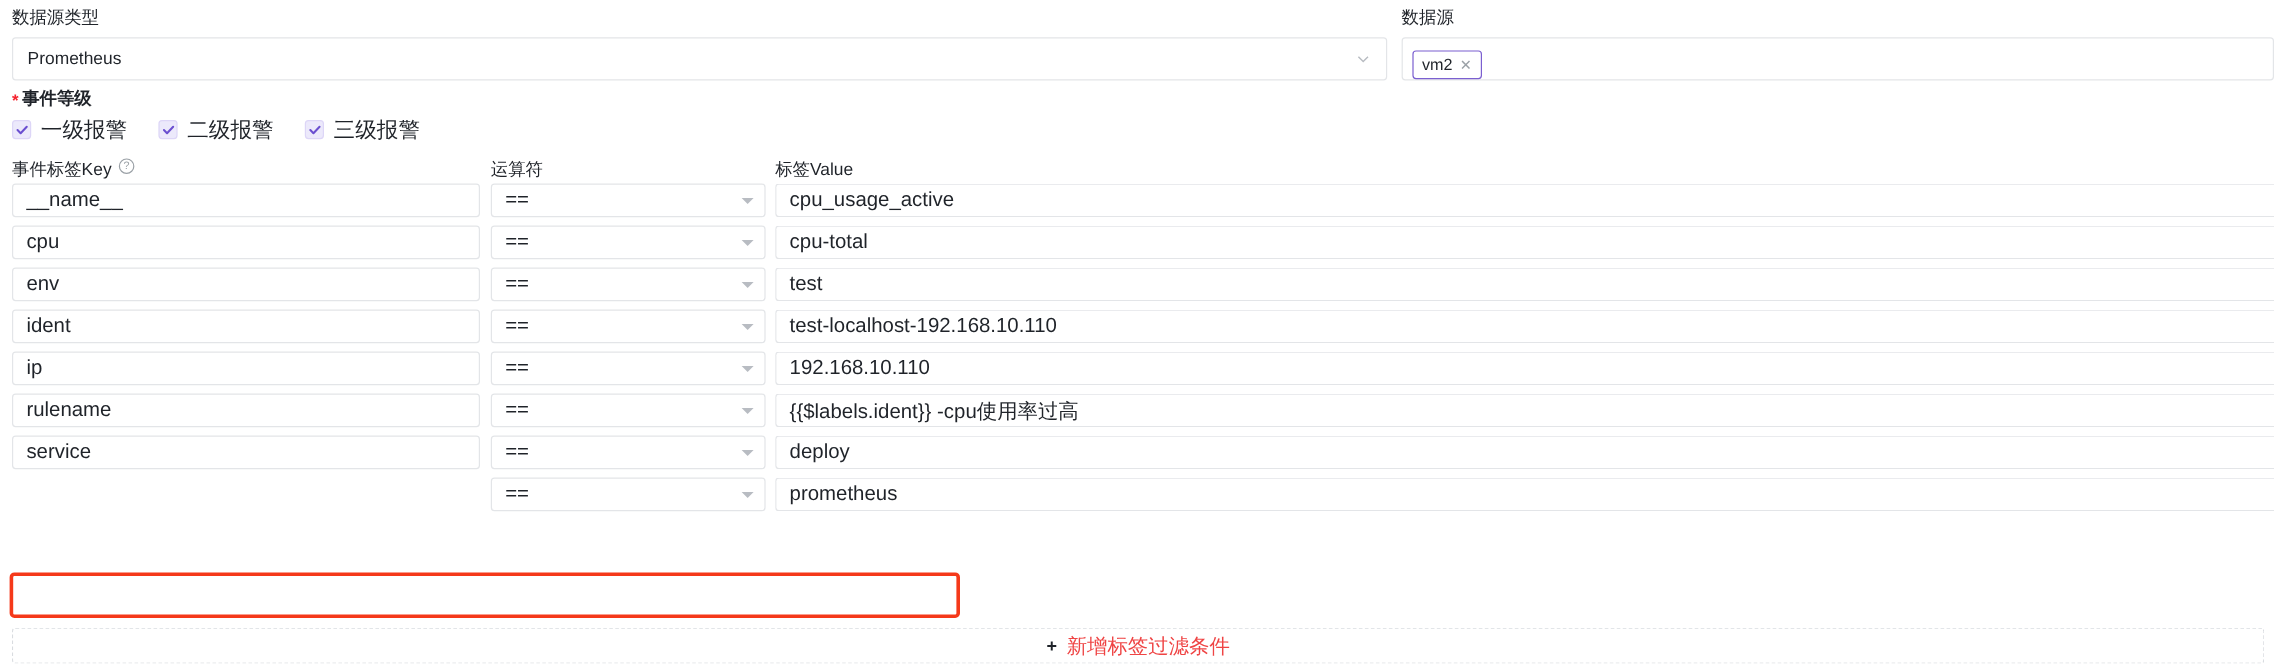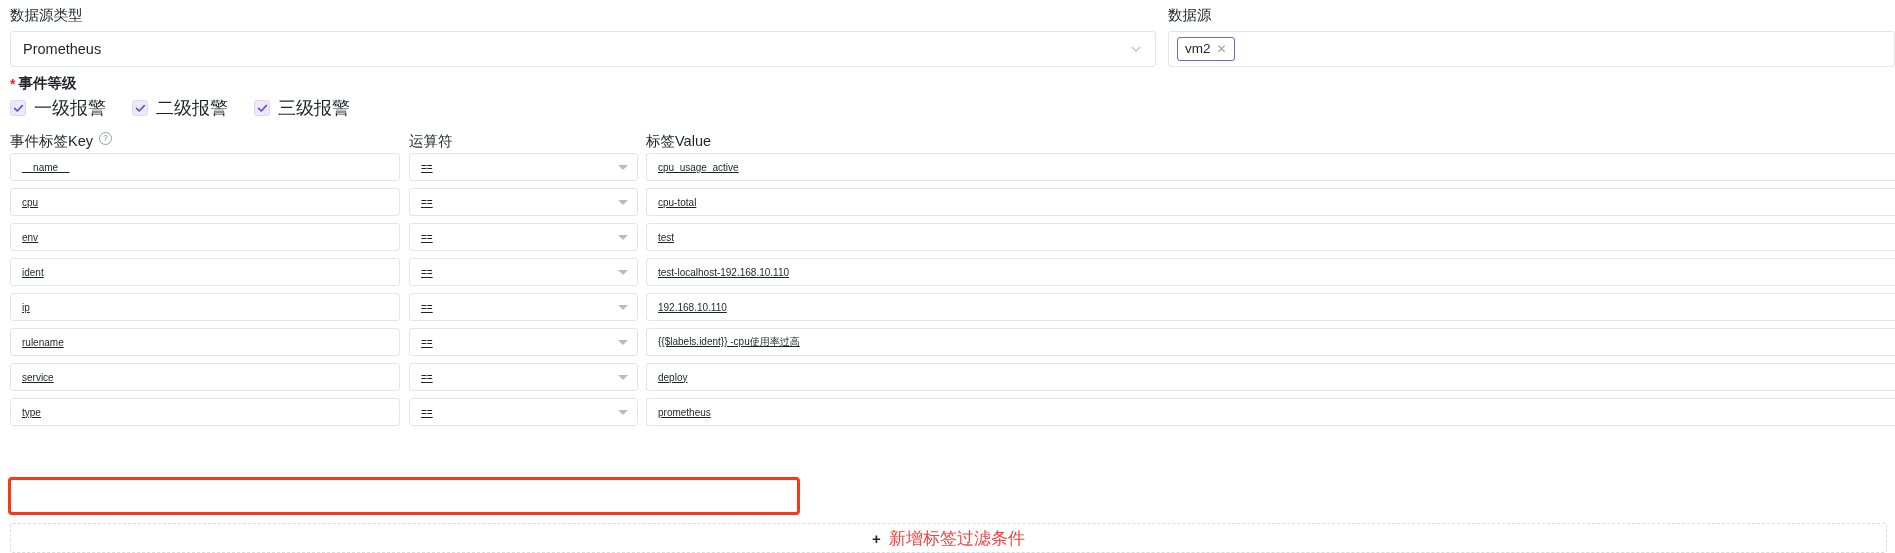--- a/index.html
+++ b/index.html
@@ -63,21 +63,21 @@
   .chev svg { display:block; }
 
   .tags-box {
     position: absolute;
     left: 1168px; top: 31px;
     width: 727px; height: 36px;
     border: 1px solid #e3e5e8;
     border-radius: 3px;
     background: #fff;
     display: flex;
-    align-items: center;
+    align-items: flex-end;
     padding: 0 8px;
     gap: 6px;
   }
   .tag {
     display: inline-flex;
     align-items: center;
     gap: 6px;
     height: 24px;
     padding: 0 7px;
     border: 1px solid #7b5fd0;
@@ -160,28 +160,27 @@
     position: relative;
     height: 35px;
     margin-bottom: 0px;
   }
   .inp {
     position: absolute;
     height: 28px;
     border: 1px solid #e3e5e8;
     border-radius: 3px;
     background: #fff;
-    font-size: 10px;
+    font-size: 17px;
     color: #1f2329;
     display: flex;
     align-items: center;
     padding: 0 11px;
     white-space: nowrap;
     overflow: hidden;
-    text-decoration: underline;
   }
   .inp-key { left: 10px; width: 390px; }
   .inp-op  {
     left: 409px; width: 229px;
     justify-content: space-between;
     padding-right: 9px;
   }
   .inp-val { left: 646px; width: 1249px; border-right: none;
              border-top-right-radius:0; border-bottom-right-radius:0; }
   .caret-tri {
@@ -352,21 +351,20 @@
       </div>
       <div class="filter-row">
         <div class="inp inp-key">service</div>
         <div class="inp inp-op">
           <span>==</span>
           <span class="caret-tri"></span>
         </div>
         <div class="inp inp-val">deploy</div>
       </div>
       <div class="filter-row">
-        <div class="inp inp-key">type</div>
         <div class="inp inp-op">
           <span>==</span>
           <span class="caret-tri"></span>
         </div>
         <div class="inp inp-val">prometheus</div>
       </div>
     </div>
 
   <div class="red-box"></div>
 

